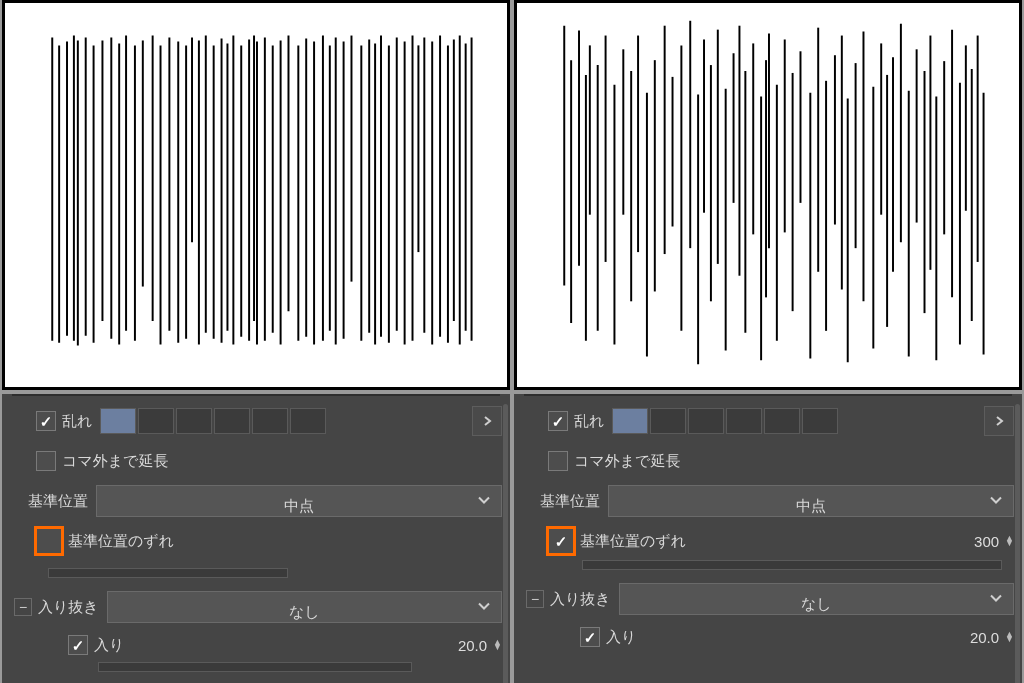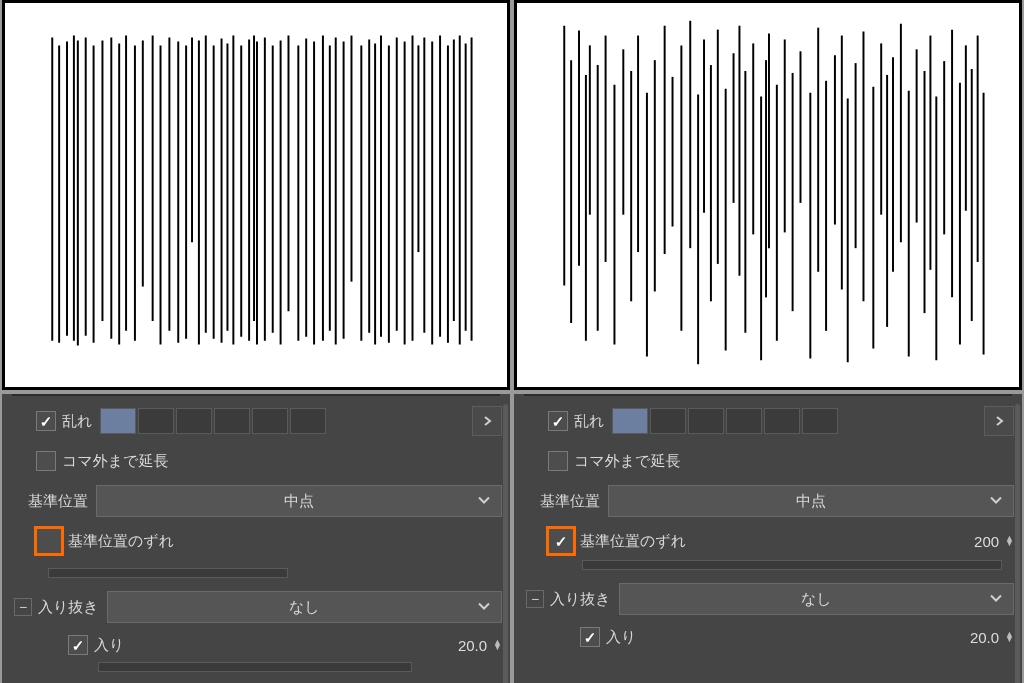--- a/index.html
+++ b/index.html
@@ -24,21 +24,21 @@
 
   .lbl{white-space:nowrap}
 
   .tabrow{display:flex;gap:2px;margin-left:8px;flex:1}
   .tab{width:36px;height:26px;background:#3b3b3b;border:1px solid #5a5a5a}
   .tab.sel{background:#6c7fa0}
 
   .arrow-btn{width:30px;height:30px;border:1px solid #5d5d5d;background:#4a4a4a;display:flex;align-items:center;justify-content:center;margin-left:4px;cursor:pointer}
   .arrow-btn svg{width:12px;height:12px;stroke:#cfcfcf;stroke-width:2;fill:none}
 
-  .select{flex:1;height:32px;background:#555;border:1px solid #6a6a6a;display:flex;align-items:center;justify-content:center;position:relative;margin-left:8px;cursor:pointer}
+  .select{flex:1;height:32px;background:#555;border:1px solid #6a6a6a;display:flex;align-items:flex-end;justify-content:center;position:relative;margin-left:8px;cursor:pointer}
   .select .caret{position:absolute;right:10px;top:50%;transform:translateY(-50%)}
   .select .caret svg{width:14px;height:14px;stroke:#cfcfcf;stroke-width:2;fill:none}
 
   .slider-track{height:10px;background:#3a3a3a;border:1px solid #5a5a5a;margin:4px 0 0 38px;width:240px}
   .slider-full{height:10px;background:#3a3a3a;border:1px solid #5a5a5a;flex:1;margin-left:38px;margin-right:90px}
 
   .valspin{display:flex;align-items:center;justify-content:flex-end;width:80px;color:#ddd}
   .valspin .spinicon{margin-left:6px;display:flex;flex-direction:column;line-height:5px;font-size:9px;color:#bbb}
   .valspin .spinicon::before{content:"▲"}
   .valspin .spinicon::after{content:"▼"}
@@ -285,21 +285,21 @@
                 <path d="M2 5l5 5 5-5"></path>
               </svg></span>
         </span>
       </div>
 
       <div class="line indent1">
         <span class="chk hl on"></span>
         <span class="lbl">基準位置のずれ</span>
         <span style="flex:1"></span>
         <span class="valspin">
-          <span>200</span>
+          <span>300</span>
           <span class="spinicon"></span>
         </span>
       </div>
       <div style="display:flex;margin-top:-4px">
           <div class="slider-full" style="margin-left:60px;margin-right:12px"></div>
         </div>
 
       <div class="line" style="padding-left:4px;margin-top:6px">
         <span class="collapse">−</span>
         <span class="lbl">入り抜き</span>

